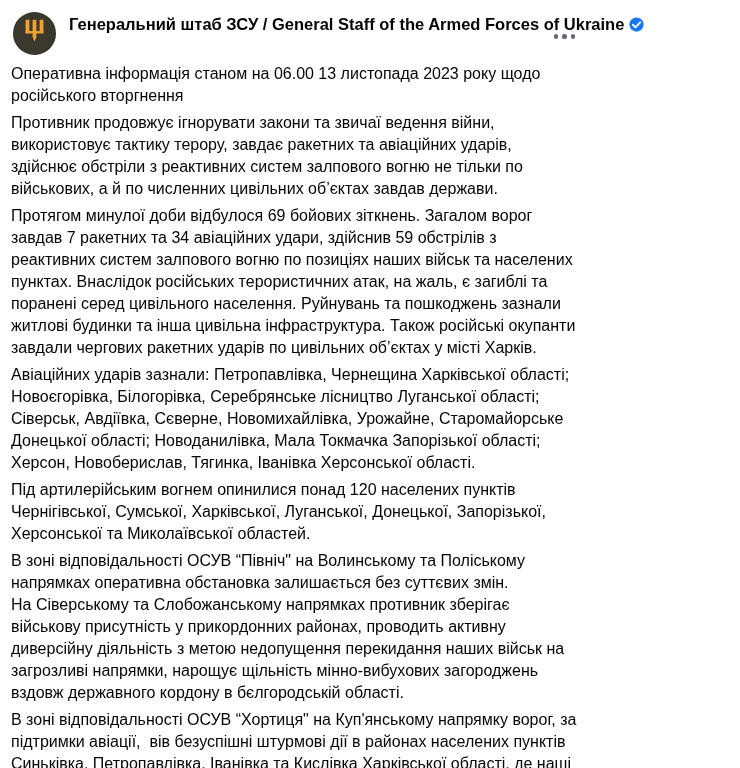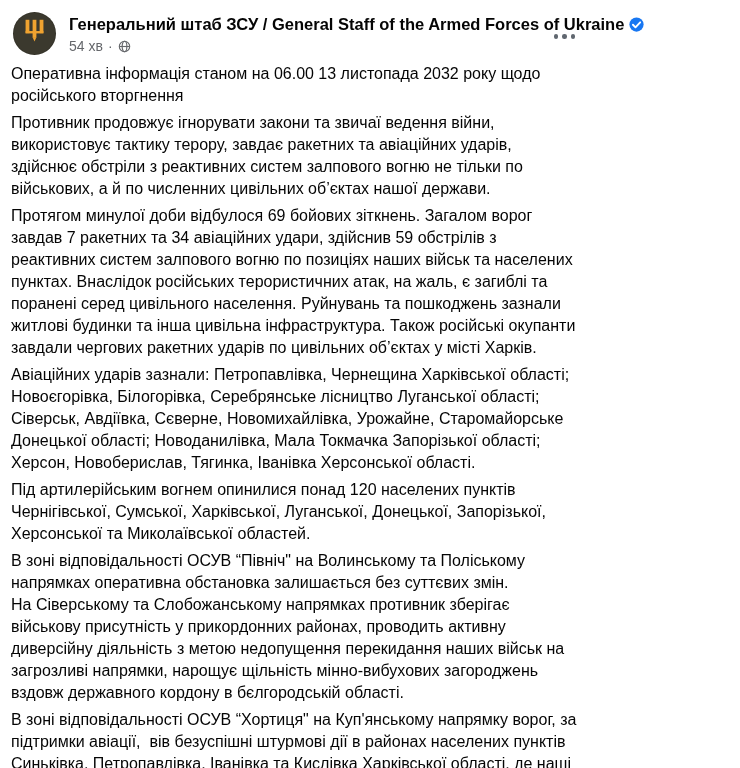--- a/index.html
+++ b/index.html
@@ -95,44 +95,33 @@
     <div class="header-info">
       <div class="name-row">
         <span class="page-name">Генеральний штаб ЗСУ / General Staff of the Armed Forces of Ukraine</span>
         <span class="verified">
           <svg width="15" height="15" viewBox="0 0 16 16" xmlns="http://www.w3.org/2000/svg">
             <circle cx="8" cy="8" r="7.6" fill="#1877F2"></circle>
             <path d="M4.2 8.3 L6.9 11 L11.9 5.7" stroke="#ffffff" stroke-width="2" fill="none" stroke-linecap="round" stroke-linejoin="round"></path>
           </svg>
         </span>
       </div>
-      <div class="meta-row">
-        <span class="timestamp">54 хв</span>
-        <span class="meta-sep">·</span>
-        <span class="globe">
-          <svg width="13" height="13" viewBox="0 0 16 16" fill="none" stroke="#65676B" stroke-width="1.4" xmlns="http://www.w3.org/2000/svg">
-            <circle cx="8" cy="8" r="6.4"></circle>
-            <ellipse cx="8" cy="8" rx="2.9" ry="6.4"></ellipse>
-            <line x1="1.6" y1="8" x2="14.4" y2="8"></line>
-          </svg>
-        </span>
-      </div>
     </div>
 
     <div class="more-btn">
       <span class="dot"></span>
       <span class="dot"></span>
       <span class="dot"></span>
     </div>
 
   </div>
 
   <div class="post-body">
-    <p>Оперативна інформація станом на 06.00 13 листопада 2032 року щодо російського вторгнення</p>
-    <p>Противник продовжує ігнорувати закони та звичаї ведення війни, використовує тактику терору, завдає ракетних та авіаційних ударів, здійснює обстріли з реактивних систем залпового вогню не тільки по військових, а й по численних цивільних об’єктах нашої держави.</p>
+    <p>Оперативна інформація станом на 06.00 13 листопада 2023 року щодо російського вторгнення</p>
+    <p>Противник продовжує ігнорувати закони та звичаї ведення війни, використовує тактику терору, завдає ракетних та авіаційних ударів, здійснює обстріли з реактивних систем залпового вогню не тільки по військових, а й по численних цивільних об’єктах завдав держави.</p>
     <p>Протягом минулої доби відбулося 69 бойових зіткнень. Загалом ворог завдав 7 ракетних та 34 авіаційних удари, здійснив 59 обстрілів з реактивних систем залпового вогню по позиціях наших військ та населених пунктах. Внаслідок російських терористичних атак, на жаль, є загиблі та поранені серед цивільного населення. Руйнувань та пошкоджень зазнали житлові будинки та інша цивільна інфраструктура. Також російські окупанти завдали чергових ракетних ударів по цивільних об’єктах у місті Харків.</p>
     <p>Авіаційних ударів зазнали: Петропавлівка, Чернещина Харківської області; Новоєгорівка, Білогорівка, Серебрянське лісництво Луганської області; Сіверськ, Авдіївка, Сєверне, Новомихайлівка, Урожайне, Старомайорське Донецької області; Новоданилівка, Мала Токмачка Запорізької області; Херсон, Новоберислав, Тягинка, Іванівка Херсонської області.</p>
     <p>Під артилерійським вогнем опинилися понад 120 населених пунктів Чернігівської, Сумської, Харківської, Луганської, Донецької, Запорізької, Херсонської та Миколаївської областей.</p>
     <p>В зоні відповідальності ОСУВ “Північ" на Волинському та Поліському напрямках оперативна обстановка залишається без суттєвих змін.
 На Сіверському та Слобожанському напрямках противник зберігає військову присутність у прикордонних районах, проводить активну диверсійну діяльність з метою недопущення перекидання наших військ на загрозливі напрямки, нарощує щільність мінно-вибухових загороджень  вздовж державного кордону в бєлгородській області.</p>
     <p>В зоні відповідальності ОСУВ “Хортиця" на Куп'янському напрямку ворог, за підтримки авіації,  вів безуспішні штурмові дії в районах населених пунктів Синьківка, Петропавлівка, Іванівка та Кислівка Харківської області, де наші захисники відбили 11 атак.</p>
   </div>
 
 </div>
 

